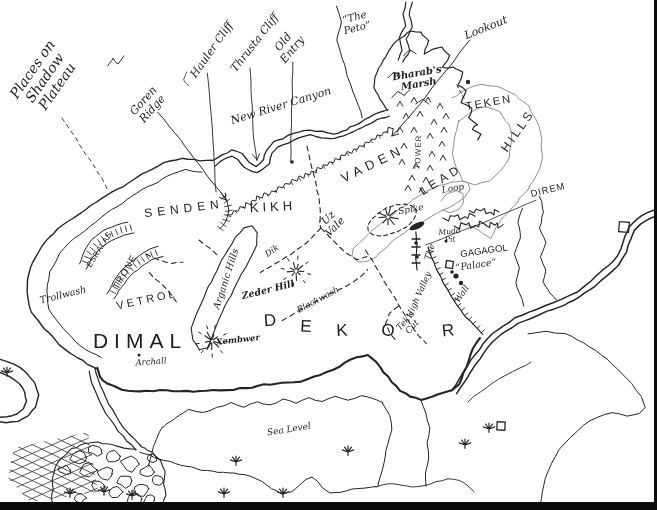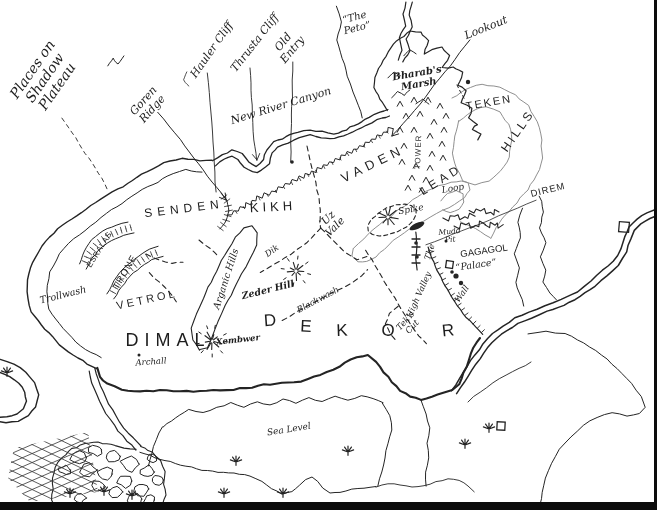--- a/index.html
+++ b/index.html
@@ -312,21 +312,21 @@
   <div class="lbl hand" style="left:430px;top:252px;--r:-72deg;font-size:8.5px;">The</div>
   <div class="lbl hand" style="left:462px;top:294px;--r:-55deg;font-size:8.5px;">Wall</div>
   <div class="lbl hand" style="left:419px;top:295px;--r:-66deg;font-size:8.5px;">High Valley</div>
   <div class="lbl hand" style="left:409px;top:324px;--r:-48deg;font-size:8.5px;">Tek's
 Cut</div>
   <div class="lbl caps" style="left:270px;top:321px;--r:-4deg;font-size:17px;">D</div>
   <div class="lbl caps" style="left:306px;top:327px;--r:3deg;font-size:17px;">E</div>
   <div class="lbl caps" style="left:342px;top:331px;--r:-2deg;font-size:17px;">K</div>
   <div class="lbl caps" style="left:388px;top:331px;--r:2deg;font-size:17px;">O</div>
   <div class="lbl caps" style="left:448px;top:331px;--r:-6deg;font-size:17px;">R</div>
-  <div class="lbl caps" style="left:168px;top:341px;--r:0deg;font-size:18px;letter-spacing:6px;">DIMAL</div>
+  <div class="lbl caps" style="left:140px;top:341px;--r:0deg;font-size:21px;letter-spacing:6px;">DIMAL</div>
   <div class="lbl hand" style="left:151px;top:362px;--r:-4deg;font-size:8.5px;">Archall</div>
   <div class="lbl caps" style="left:147px;top:300px;--r:-12deg;font-size:11px;letter-spacing:3px;">VETROL</div>
   <div class="lbl caps" style="left:125px;top:272px;--r:-60deg;font-size:9.5px;letter-spacing:1px;">TRONE</div>
   <div class="lbl caps" style="left:100px;top:250px;--r:-58deg;font-size:8px;letter-spacing:0.5px;">ESRALAS</div>
   <div class="lbl hand" style="left:63px;top:295px;--r:-14deg;font-size:9.5px;">Trollwash</div>
   <div class="lbl hand" style="left:226px;top:279px;--r:-72deg;font-size:9.5px;">Arganic Hills</div>
   <div class="lbl hand" style="left:272px;top:251px;--r:-36deg;font-size:8.5px;">Dik</div>
   <div class="lbl hand b" style="left:268px;top:290px;--r:-14deg;font-size:9.5px;">Zeder Hill</div>
   <div class="lbl hand" style="left:318px;top:300px;--r:-28deg;font-size:8.5px;">Blackwash</div>
   <div class="lbl hand b" style="left:238px;top:340px;--r:-6deg;font-size:8.5px;">Xembwer</div>

